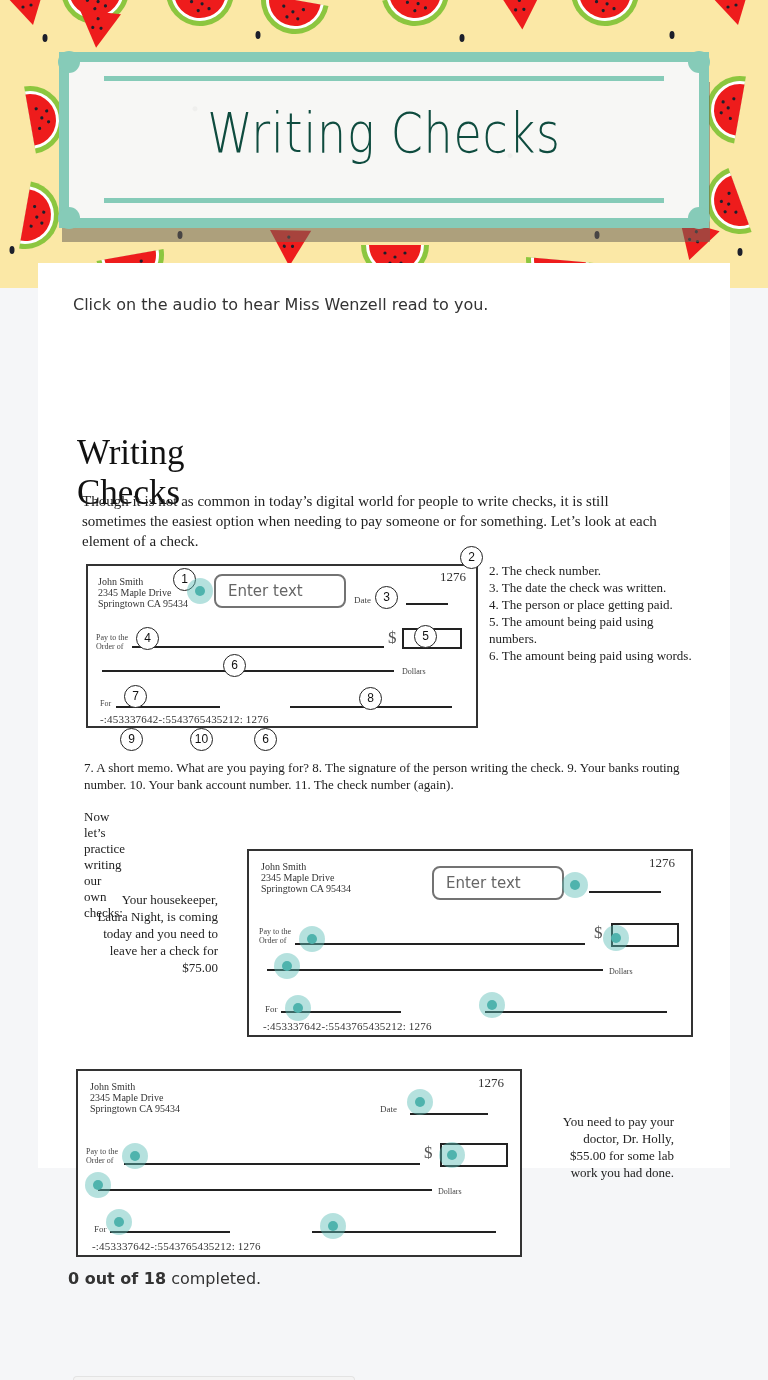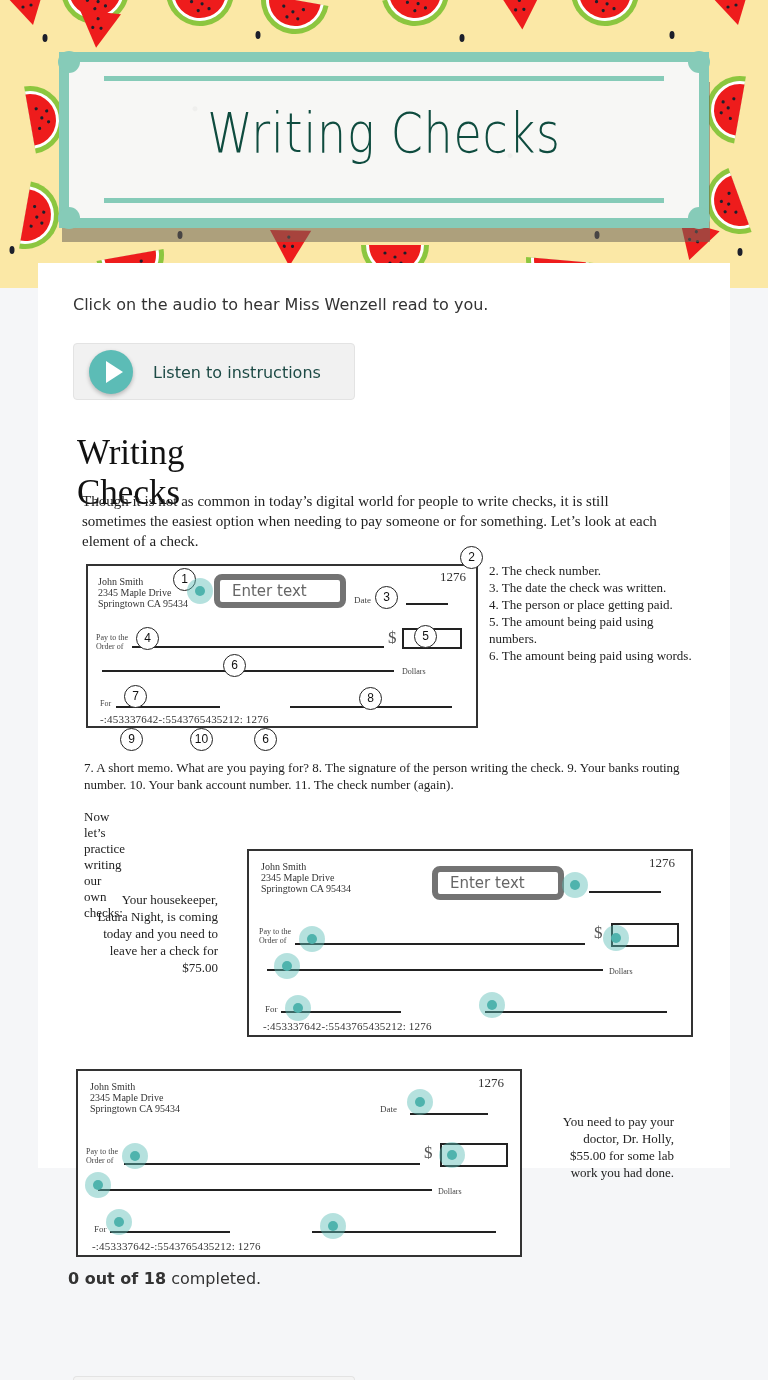--- a/index.html
+++ b/index.html
@@ -96,21 +96,21 @@
 
     .hotspot {
       position: absolute; width: 26px; height: 26px; border-radius: 50%;
       background: rgba(92,188,182,0.45); cursor: pointer;
     }
     .hotspot::after {
       content: ""; position: absolute; left: 8px; top: 8px; width: 10px; height: 10px;
       border-radius: 50%; background: #4fb3ad;
     }
     .text-input {
-      position: absolute; width: 132px; height: 34px; border: 6px solid #737373;
+      position: absolute; width: 132px; height: 34px; border: 2px solid #737373;
       border-radius: 8px; background: #fff; padding: 0 12px;
       font-family: "DejaVu Sans", sans-serif; font-size: 15px; color: #555;
       outline: none;
     }
     .text-input::placeholder { color: #666; }
 
     .scenario {
       position: absolute; text-align: right; font-size: 13px; line-height: 17px; color: #222;
       font-family: "Liberation Serif", "DejaVu Serif", serif;
     }
@@ -187,26 +187,20 @@
   <div class="title-corner" style="left:688px;top:207px"></div>
   <div class="title-rule" style="top:76px"></div>
   <div class="title-rule" style="top:198px"></div>
   <div class="title-text">Writing Checks</div>
 </div>
 
 <div class="card">
 
   <div class="instructions">Click on the audio to hear Miss Wenzell read to you.</div>
 
-  <div class="audio-btn">
-    <div class="play-circle">
-      <div class="play-tri"></div>
-    </div>
-    <span class="audio-label">Listen to instructions</span>
-  </div>
 
   <div class="ws">
     <div class="ws-title">Writing Checks</div>
     <div class="ws-intro">Though it is not as common in today’s digital world for people to write checks, it is still sometimes the easiest option when needing to pay someone or for something. Let’s look at each element of a check.</div>
 
     <div class="check" style="left:48px;top:301px;width:392px;height:164px">
       <div class="chk-owner" style="left:10px;top:10px">
         <div>John Smith</div>
         <div>2345 Maple Drive</div>
         <div>Springtown  CA 95434</div>

